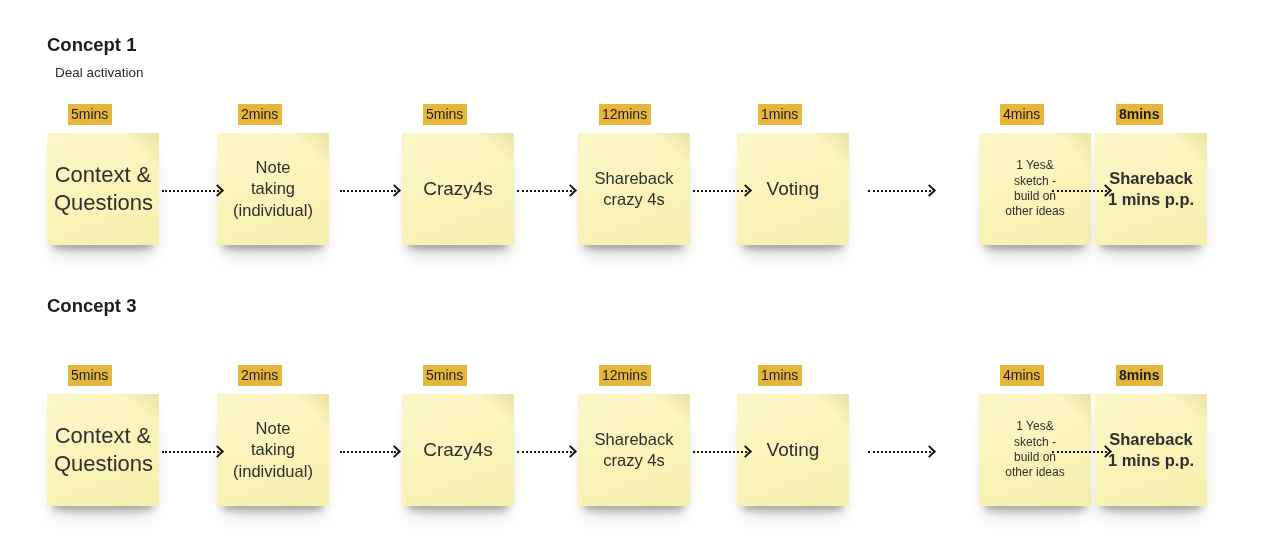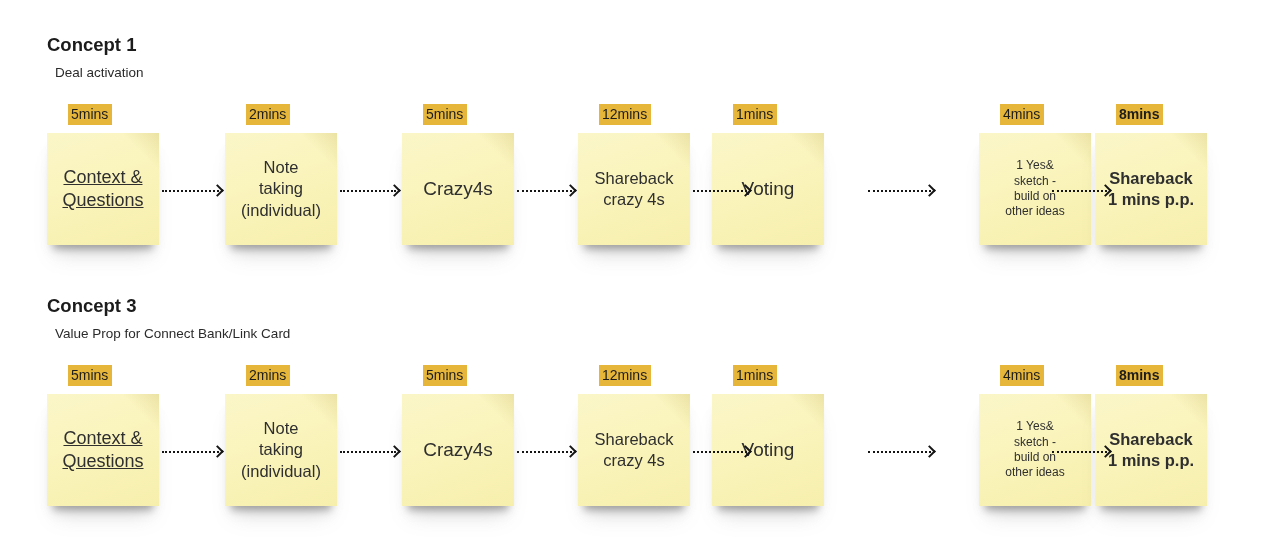--- a/index.html
+++ b/index.html
@@ -54,24 +54,24 @@
     line-height:1.2;
   }
 
   .step{
     position:absolute;
     top:0;
     width:112px;
     height:250px;
   }
   .s1{left:47px;}
-  .s2{left:225px;}
+  .s2{left:217px;}
   .s3{left:402px;}
   .s4{left:578px;}
-  .s5{left:712px;}
+  .s5{left:737px;}
   .s6{left:979px;}
   .s7{left:1095px;font-weight:bold;}
 
   .duration{
     position:absolute;
     left:1px;
     top:104px;
     display:inline-block;
     background:var(--highlight);
     color:#1D1D1D;
@@ -108,21 +108,21 @@
   }
   .note-text{
     display:block;
     width:100%;
     text-align:center;
     color:var(--note-text);
     white-space:pre-line;
     line-height:1.28;
   }
   .note.md .note-text{font-size:16.5px;}
-  .note.lg .note-text{font-size:18px;text-decoration:underline;}
+  .note.lg .note-text{font-size:22px;}
   .note.xl .note-text{font-size:19px;line-height:1.15;}
   .note.sm .note-text{font-size:12px;}
 
   .connector{
     position:absolute;
     top:184px;
     height:13px;
     display:flex;
     align-items:center;
   }
@@ -229,21 +229,20 @@
         <span class="head"></span>
       </div>
     <div class="connector c6">
         <span class="dash"></span>
         <span class="head"></span>
       </div>
   </section>
 
   <section class="concept-row row2">
     <h2 class="concept-title">Concept 3</h2>
-    <p class="concept-subtitle">Value Prop for Connect Bank/Link Card</p>
 
     <div class="step s1">
       <span class="duration">5mins</span>
       <div class="note lg">
         <span class="note-text">Context &amp;
 Questions</span>
       </div>
     </div>
     <div class="step s2">
       <span class="duration">2mins</span>

